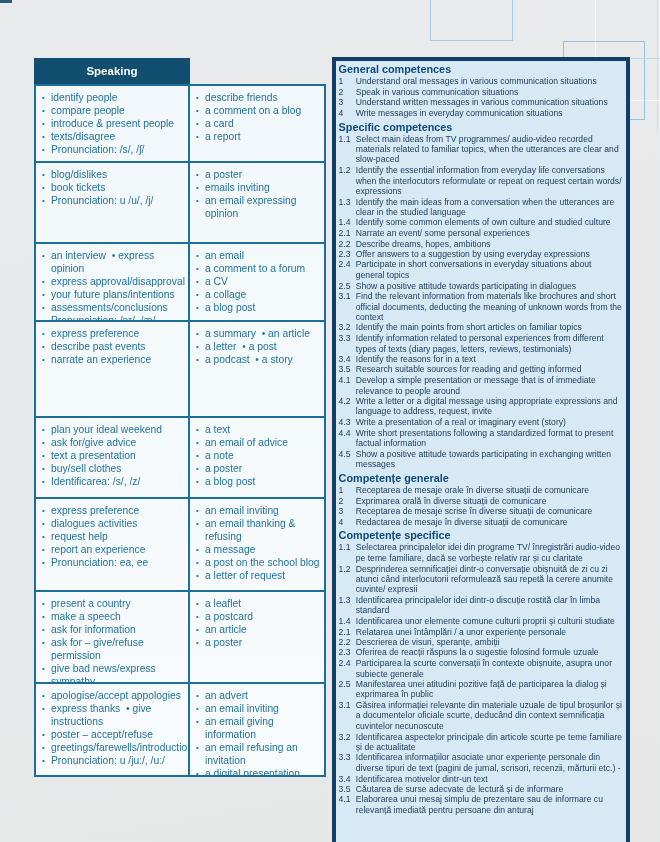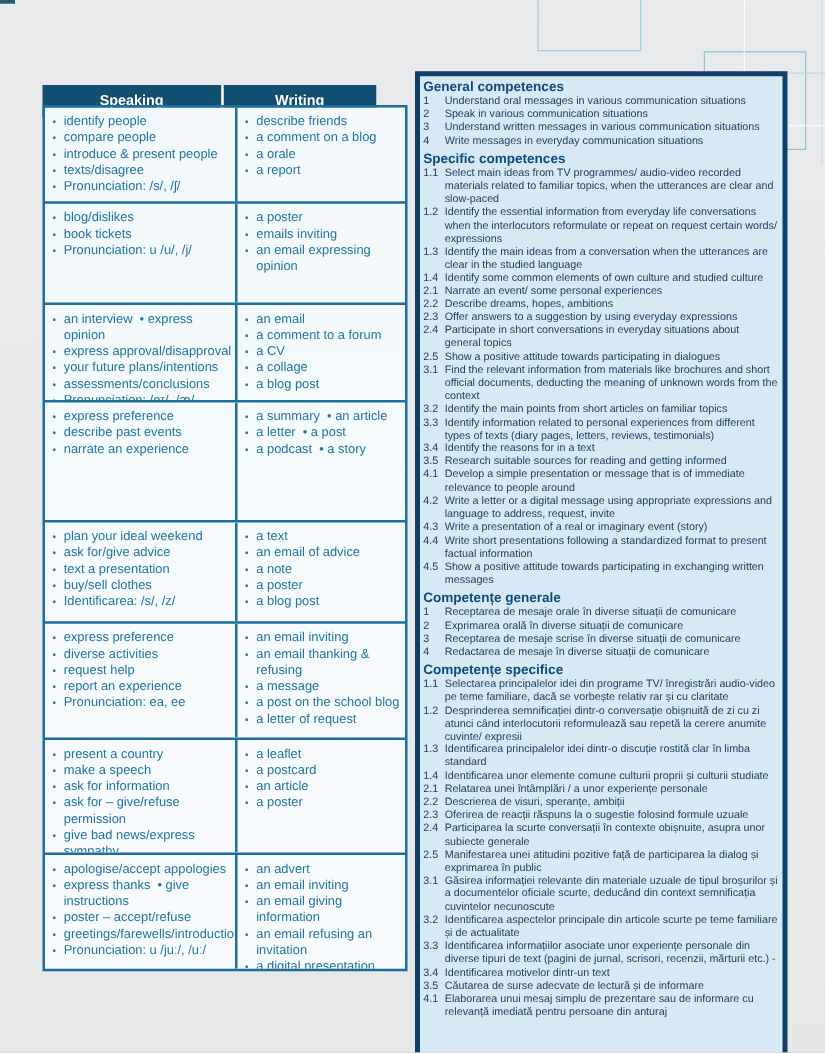--- a/index.html
+++ b/index.html
@@ -8,21 +8,21 @@
         font-family:"Liberation Sans",sans-serif;}
   
   .sliver{position:absolute;left:0;top:0;width:12px;height:3px;background:#2a5a77;}
   .sqA{position:absolute;left:430px;top:-22px;width:81px;height:61px;border:1.5px solid #a3cde2;z-index:1;}
   .sqB{position:absolute;left:563px;top:41px;width:80px;height:77px;border:1.5px solid #8fc3db;z-index:1;}
   .vline1{position:absolute;left:595px;top:0;width:1px;height:57px;background:rgba(255,255,255,.75);z-index:1;}
   .vline2{position:absolute;left:657px;top:0;width:1px;height:132px;background:#cfe0eb;z-index:1;}
   .hline1{position:absolute;left:631px;top:58px;width:29px;height:1px;background:#bcd9ea;z-index:1;}
   .hline2{position:absolute;left:631px;top:100px;width:29px;height:1px;background:rgba(255,255,255,.8);z-index:1;}
   
-  .thead{position:absolute;left:34px;top:68px;width:267px;height:26px;display:flex;z-index:2;}
+  .thead{position:absolute;left:34px;top:58px;width:292px;height:26px;display:flex;z-index:2;}
   .th{background:#124e70;color:#ffffff;font-weight:bold;font-size:11.5px;
       display:flex;align-items:center;justify-content:center;box-sizing:border-box;}
   .th.s{width:156px;}
   .th.w{width:136px;border-left:2px solid #fbfdfe;}
   .tbody{position:absolute;left:34px;top:84px;width:292px;box-sizing:border-box;
          border:2px solid #1d6f99;background:linear-gradient(180deg,#f2f8fb,#f8fbfd);z-index:2;}
   .trow{display:flex;border-bottom:2px solid #1d6f99;box-sizing:border-box;overflow:hidden;}
   .trow:last-child{border-bottom:none;}
   .cell{box-sizing:border-box;padding:5px 3px 0 6px;font-size:10.3px;line-height:13px;
         color:#21749e;overflow:hidden;}
@@ -52,21 +52,20 @@
   <div class="sliver"></div>
   <div class="sqA"></div>
   <div class="sqB"></div>
   <div class="vline1"></div>
   <div class="vline2"></div>
   <div class="hline1"></div>
   <div class="hline2"></div>
 
   <div class="thead">
     <div class="th s">Speaking</div>
-    <div class="th w">Writing</div>
   </div>
   <div class="tbody">
       <div class="trow" style="height: 77px;">
         <div class="cell speaking">
           <div class="li">
             <span class="bu">•</span>
             <span class="tx">identify people</span>
           </div>
           <div class="li">
             <span class="bu">•</span>
@@ -89,21 +88,21 @@
           <div class="li">
             <span class="bu">•</span>
             <span class="tx">describe friends</span>
           </div>
           <div class="li">
             <span class="bu">•</span>
             <span class="tx">a comment on a blog</span>
           </div>
           <div class="li">
             <span class="bu">•</span>
-            <span class="tx">a orale</span>
+            <span class="tx">a card</span>
           </div>
           <div class="li">
             <span class="bu">•</span>
             <span class="tx">a report</span>
           </div>
         </div>
       </div>
       <div class="trow" style="height: 81px;">
         <div class="cell speaking">
           <div class="li">
@@ -257,21 +256,21 @@
         </div>
       </div>
       <div class="trow" style="height: 93px;">
         <div class="cell speaking">
           <div class="li">
             <span class="bu">•</span>
             <span class="tx">express preference</span>
           </div>
           <div class="li">
             <span class="bu">•</span>
-            <span class="tx">diverse activities</span>
+            <span class="tx">dialogues activities</span>
           </div>
           <div class="li">
             <span class="bu">•</span>
             <span class="tx">request help</span>
           </div>
           <div class="li">
             <span class="bu">•</span>
             <span class="tx">report an experience</span>
           </div>
           <div class="li">

